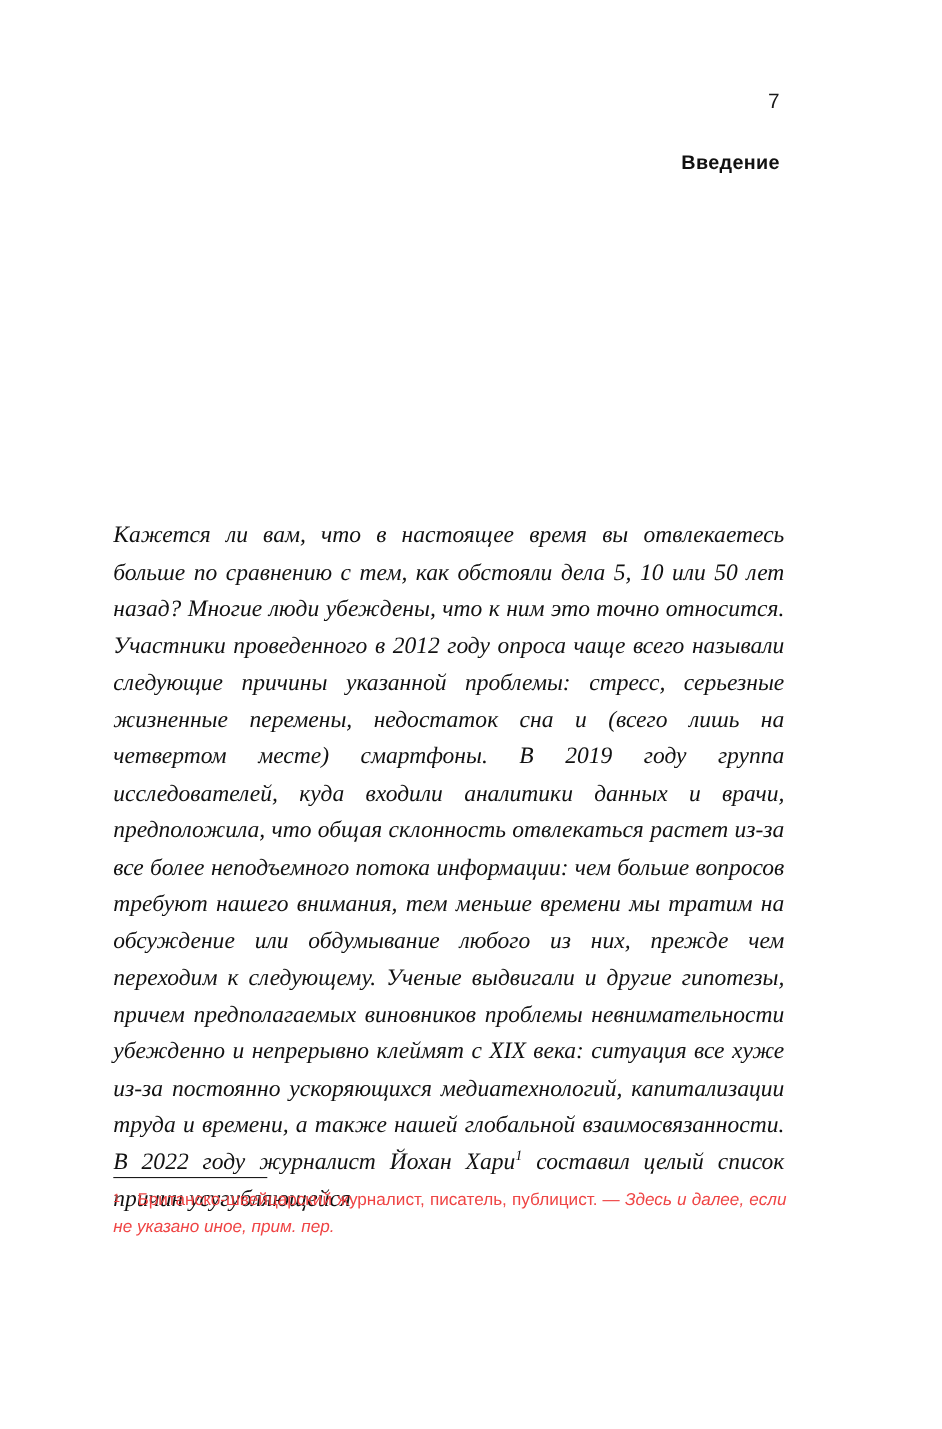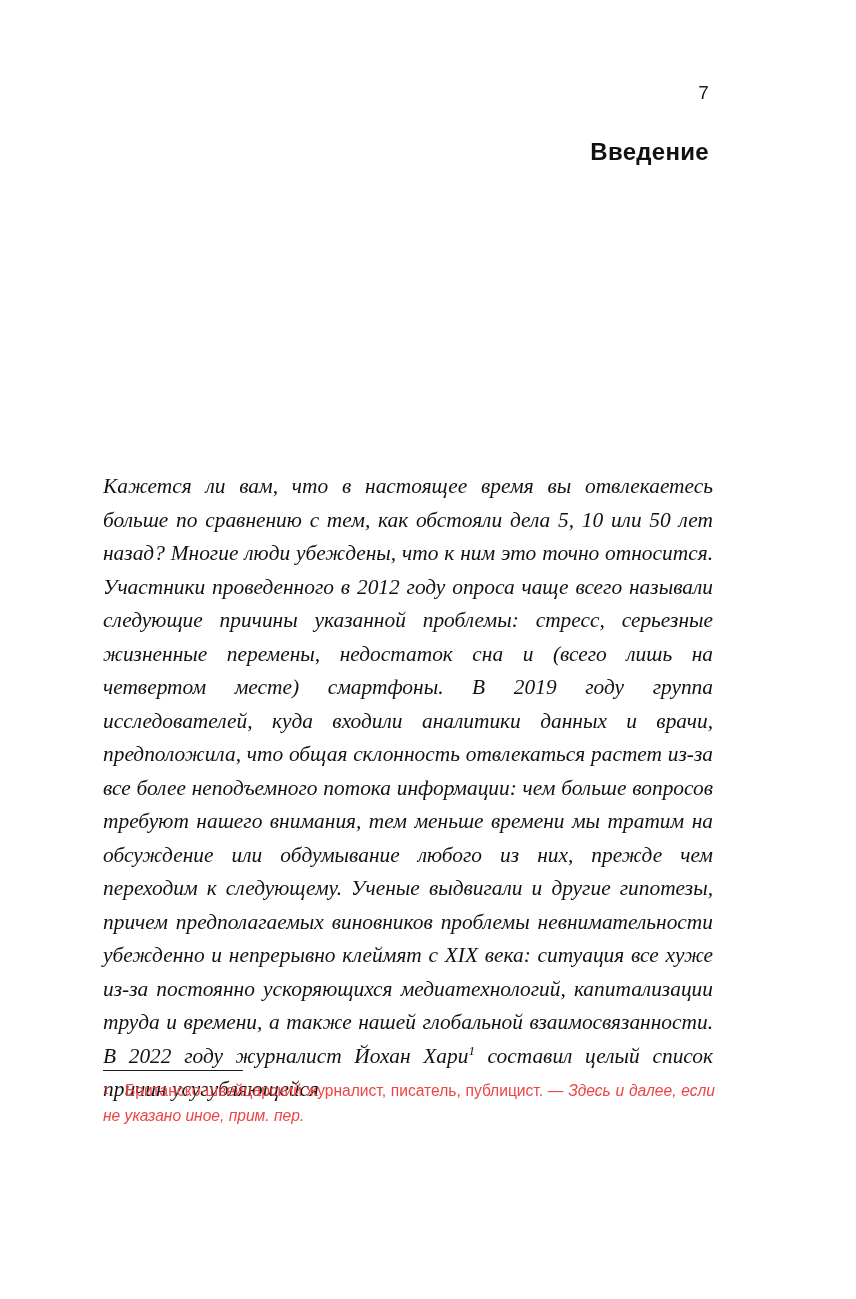--- a/index.html
+++ b/index.html
@@ -22,21 +22,21 @@
     font-family: "Liberation Sans", sans-serif;
     font-size: 19px;
     color: #1a1a1a;
     letter-spacing: 0.2px;
   }
   .chapter-title {
     position: absolute;
     top: 138px;
     right: 147px;
     font-family: "Liberation Sans", sans-serif;
-    font-size: 24px;
+    font-size: 18px;
     font-weight: bold;
     color: #111111;
     letter-spacing: 0.3px;
   }
   .body-block {
     position: absolute;
     top: 470px;
     left: 103px;
     width: 610px;
   }

